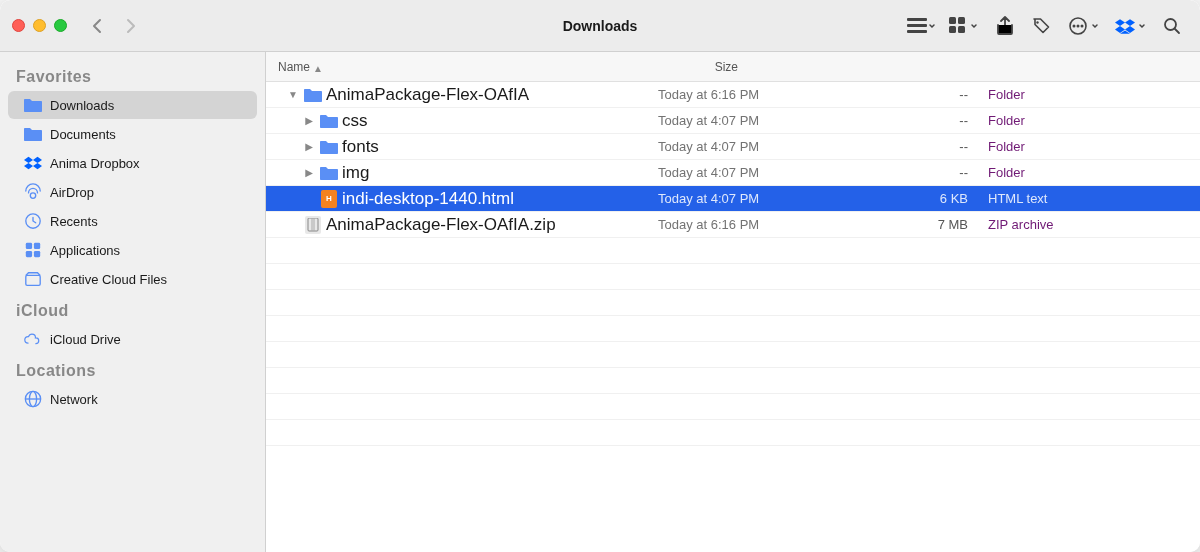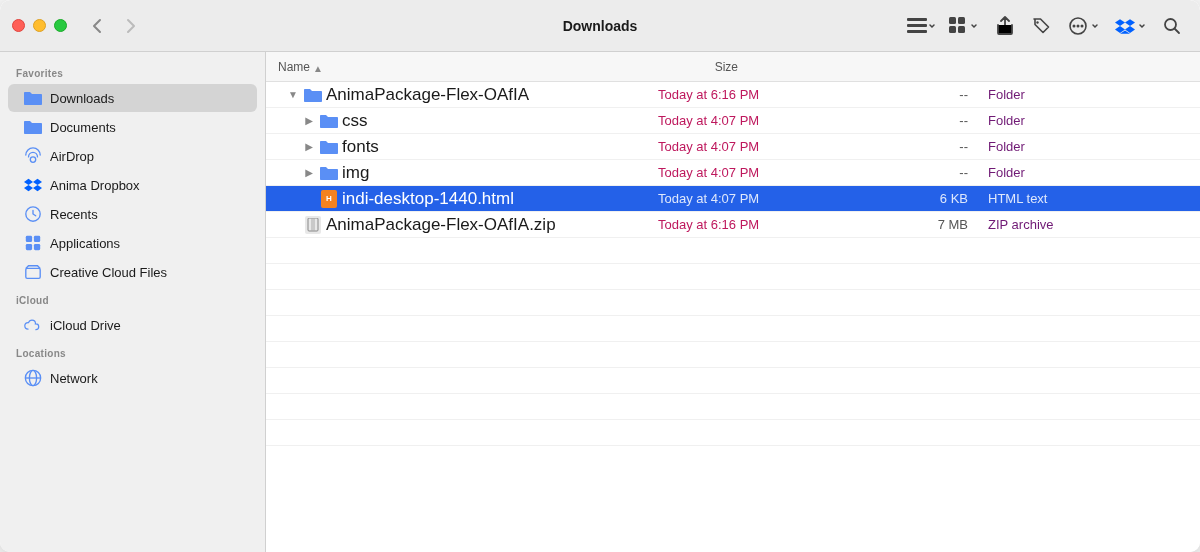--- a/index.html
+++ b/index.html
@@ -123,21 +123,21 @@
     .sidebar {
       width: 266px;
       background: #f0f0f0;
       border-right: 1px solid #d0d0d0;
       overflow-y: auto;
       padding: 8px 0;
       flex-shrink: 0;
     }
 
     .sidebar-section-label {
-      font-size: 10px;
+      font-size: 16px;
       font-weight: 600;
       color: #888;
       padding: 8px 16px 4px 16px;
       letter-spacing: 0.03em;
       text-transform: none;
     }
 
     .sidebar-item {
       display: flex;
       align-items: center;
@@ -254,21 +254,21 @@
     .file-name-text {
       font-size: 17px;
       white-space: nowrap;
       overflow: hidden;
       text-overflow: ellipsis;
       text-align: right;
     }
     .file-col-date {
       flex: 0 0 230px;
       font-size: 13px;
-      color: #be185d;
+      color: #737373;
     }
     .file-row.selected .file-col-date { color: rgba(255,255,255,0.85); }
     .file-col-size {
       flex: 0 0 80px;
       font-size: 13px;
       color: #555;
       text-align: right;
     }
     .file-row.selected .file-col-size { color: rgba(255,255,255,0.85); }
     .file-col-kind {
@@ -420,39 +420,39 @@
         <svg width="18" height="16" viewBox="0 0 18 16">
           <path d="M0 3C0 2.45 0.45 2 1 2H6L8 4H17C17.55 4 18 4.45 18 5V14C18 14.55 17.55 15 17 15H1C0.45 15 0 14.55 0 14V3Z" fill="#5a8ff5"></path>
         </svg>
       </div>
       <span class="sidebar-label">Documents</span>
     </div>
 
 
     <div class="sidebar-item">
       <div class="sidebar-icon">
-        <svg width="18" height="18" viewBox="0 0 20 20" fill="none">
-          <circle cx="10" cy="14" r="3" stroke="#5a8ff5" stroke-width="1.5" fill="none"></circle>
-          <path d="M5 11C5 8.24 7.24 6 10 6C12.76 6 15 8.24 15 11" stroke="#5a8ff5" stroke-width="1.5" fill="none" stroke-linecap="round"></path>
-          <path d="M2 9C2 4.58 5.58 1 10 1C14.42 1 18 4.58 18 9" stroke="#5a8ff5" stroke-width="1.5" fill="none" stroke-linecap="round"></path>
-        </svg>
-      </div>
-      <span class="sidebar-label">AirDrop</span>
-    </div>
-
-    <div class="sidebar-item">
-      <div class="sidebar-icon">
         <svg width="18" height="18" viewBox="0 0 32 32" fill="none">
           <path d="M8 5L16 10.5L8 16L0 10.5L8 5Z" fill="#0061ff"></path>
           <path d="M24 5L32 10.5L24 16L16 10.5L24 5Z" fill="#0061ff"></path>
           <path d="M0 21.5L8 16L16 21.5L8 27L0 21.5Z" fill="#0061ff"></path>
           <path d="M32 21.5L24 16L16 21.5L24 27L32 21.5Z" fill="#0061ff"></path>
         </svg>
       </div>
       <span class="sidebar-label">Anima Dropbox</span>
+    </div>
+
+    <div class="sidebar-item">
+      <div class="sidebar-icon">
+        <svg width="18" height="18" viewBox="0 0 20 20" fill="none">
+          <circle cx="10" cy="14" r="3" stroke="#5a8ff5" stroke-width="1.5" fill="none"></circle>
+          <path d="M5 11C5 8.24 7.24 6 10 6C12.76 6 15 8.24 15 11" stroke="#5a8ff5" stroke-width="1.5" fill="none" stroke-linecap="round"></path>
+          <path d="M2 9C2 4.58 5.58 1 10 1C14.42 1 18 4.58 18 9" stroke="#5a8ff5" stroke-width="1.5" fill="none" stroke-linecap="round"></path>
+        </svg>
+      </div>
+      <span class="sidebar-label">AirDrop</span>
     </div>
 
     <div class="sidebar-item">
       <div class="sidebar-icon">
         <svg width="18" height="18" viewBox="0 0 20 20" fill="none">
           <circle cx="10" cy="10" r="8" stroke="#5a8ff5" stroke-width="1.5" fill="none"></circle>
           <path d="M10 6V10L13 12" stroke="#5a8ff5" stroke-width="1.5" stroke-linecap="round"></path>
         </svg>
       </div>
       <span class="sidebar-label">Recents</span>

